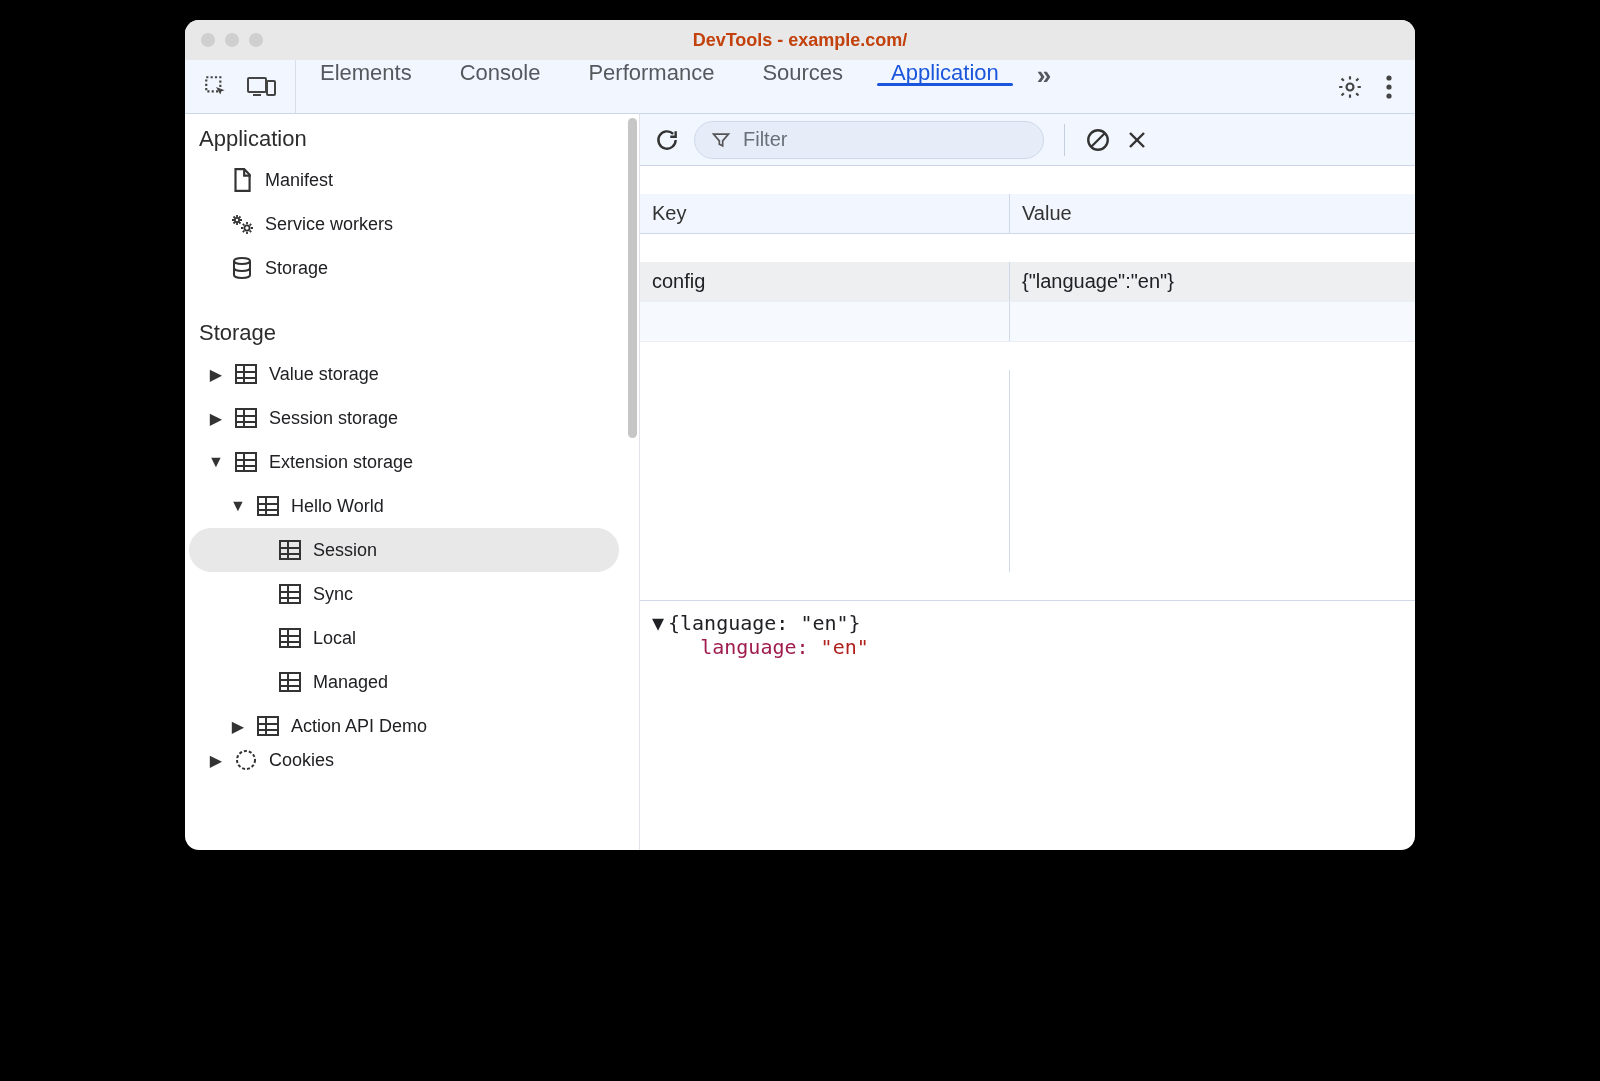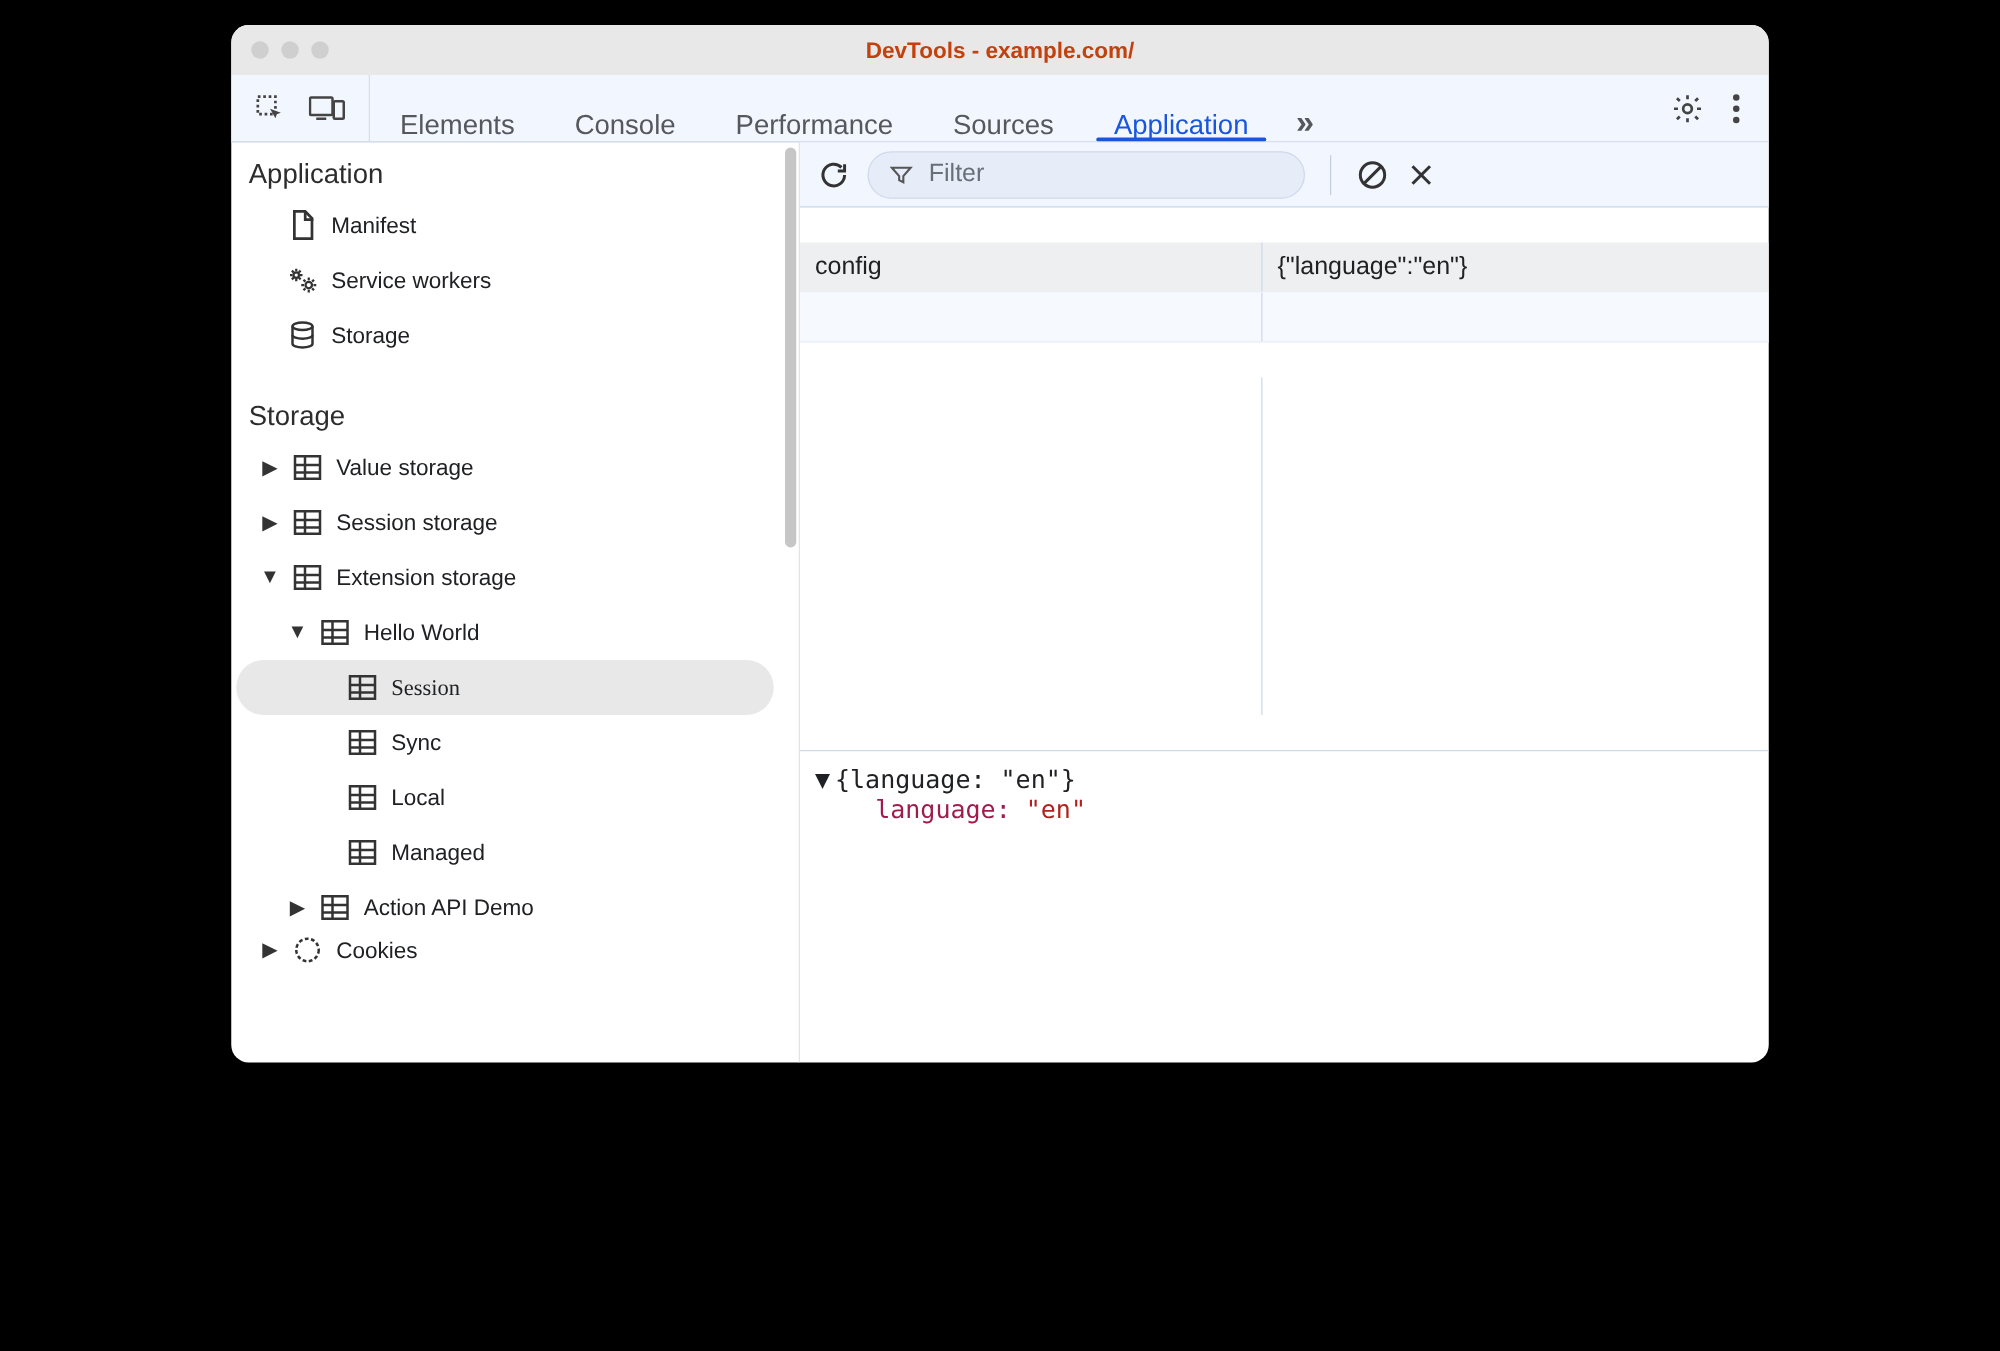--- a/index.html
+++ b/index.html
@@ -61,21 +61,21 @@
   .tabbar-left {
     display: flex;
     align-items: center;
     gap: 18px;
     padding: 0 18px;
     border-right: 1px solid #d5dee9;
   }
   .icon-btn { display: inline-flex; align-items: center; justify-content: center; cursor: pointer; }
   .tabs {
     display: flex;
-    align-items: flex-end;
+    align-items: flex-start;
     flex: 1;
     gap: 0;
   }
   .tab {
     display: flex;
     align-items: center;
     padding: 0 24px;
     color: #55595e;
     cursor: pointer;
     font-size: 22px;
@@ -398,21 +398,21 @@
           <svg width="24" height="22" viewBox="0 0 24 22" fill="none" stroke="#333" stroke-width="2">
               <rect x="2" y="2" width="20" height="18"></rect>
               <line x1="2" y1="9" x2="22" y2="9"></line>
               <line x1="2" y1="15" x2="22" y2="15"></line>
               <line x1="10" y1="2" x2="10" y2="20"></line>
             </svg>
         </span>
         <span class="row-label">Hello World</span>
       </div>
 
-      <div class="tree-row selected" style="margin-left:4px;padding-left:88px;font-family:Liberation Serif, serif;">
+      <div class="tree-row selected" style="margin-left:4px;padding-left:88px;">
         <span class="row-icon">
           <svg width="24" height="22" viewBox="0 0 24 22" fill="none" stroke="#333" stroke-width="2">
               <rect x="2" y="2" width="20" height="18"></rect>
               <line x1="2" y1="9" x2="22" y2="9"></line>
               <line x1="2" y1="15" x2="22" y2="15"></line>
               <line x1="10" y1="2" x2="10" y2="20"></line>
             </svg>
         </span>
         <span class="row-label">Session</span>
       </div>
@@ -504,20 +504,24 @@
             </svg>
         </span>
         <span class="icon-btn">
           <svg width="24" height="24" viewBox="0 0 24 24" fill="none" stroke="#333" stroke-width="2.4">
               <line x1="5" y1="5" x2="19" y2="19"></line>
               <line x1="19" y1="5" x2="5" y2="19"></line>
             </svg>
         </span>
       </div>
 
+      <div class="table-head">
+        <div class="col-key">Key</div>
+        <div class="col-val">Value</div>
+      </div>
 
       <div class="table-body">
         <div class="data-row striped">
           <div class="col-key">config</div>
           <div class="col-val">{"language":"en"}</div>
         </div>
         <div class="data-row alt">
           <div class="col-key"></div>
             <div class="col-val"></div>
         </div>

